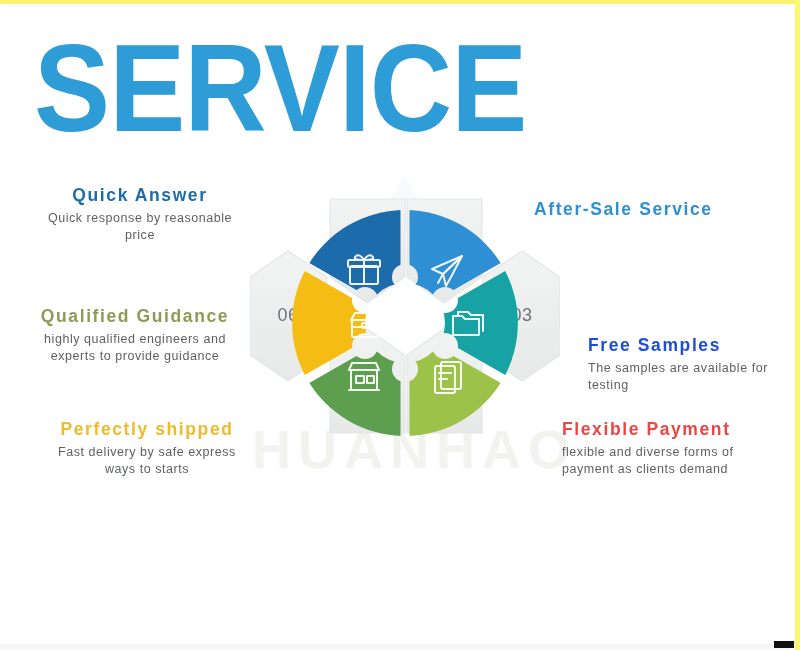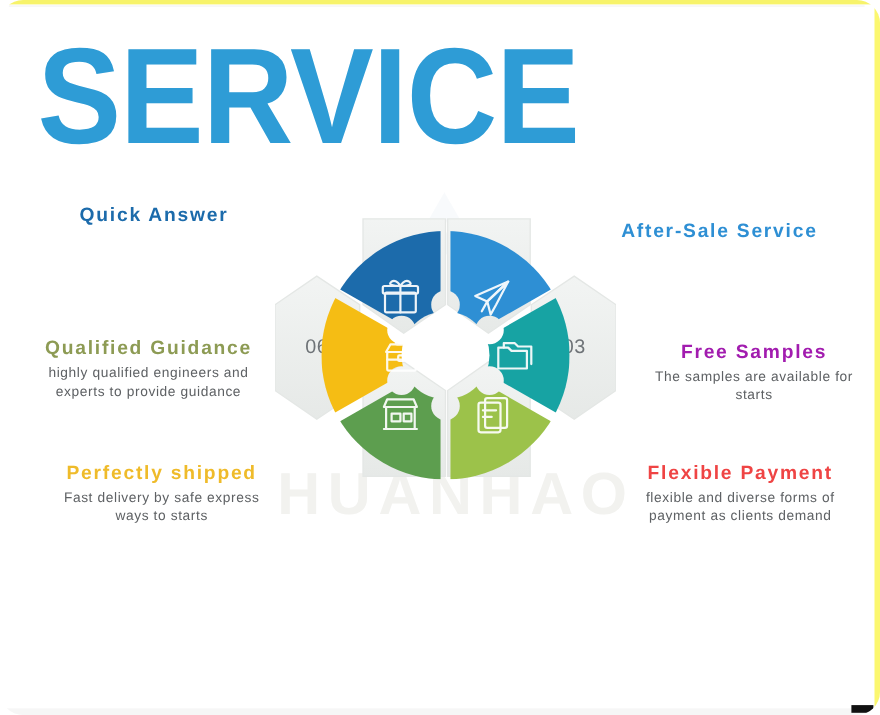--- a/index.html
+++ b/index.html
@@ -9,21 +9,20 @@
     background: #ffffff;
     font-family: "Liberation Sans", sans-serif;
     overflow: hidden;
   }
 
   #canvas {
     position: relative;
     width: 800px; height: 650px;
     background: #ffffff;
     overflow: hidden;
-    border-radius: 21px;
   }
 
   
   .edge-top {
     position: absolute; top: 0; left: 0;
     width: 800px; height: 4px;
     background: #f7f36a;
   }
   .edge-right {
     position: absolute; top: 0; right: 0;
@@ -120,21 +119,21 @@
 
   .block p {
     margin-top: 3px;
     font-size: 12.5px;
     line-height: 17px;
     letter-spacing: 0.55px;
     color: #5e6164;
   }
 
   .block.left  { text-align: center; }
-  .block.right { text-align: center; }
+  .block.right { text-align: left; }
 </style>
 </head>
 <body>
 
 <div id="canvas">
 
   <div class="edge-top"></div>
   <div class="edge-right"></div>
   <div class="edge-inner-line"></div>
   <div class="bottom-shade"></div>
@@ -264,39 +263,40 @@
           <line x1="3" y1="19" x2="29" y2="19"></line>
           <rect x="13" y="15" width="6" height="5" rx="1"></rect>
         </g>
 
       </g>
     </svg>
   </div>
 
   <div class="block left" style="left:40px; top:184px; width:200px;">
     <h3 class="wrap" style="color:#1c6bab;">Quick Answer</h3>
+    <p>Quick response by reasonable price</p>
   </div>
 
   <div class="block left" style="left:48px; top:418px; width:198px;">
     <h3 style="color:#efbb2a;">Perfectly shipped</h3>
     <p>Fast delivery by safe express ways to starts</p>
   </div>
 
   <div class="block left" style="left:24px; top:305px; width:222px;">
     <h3 style="color:#8d9b54;">Qualified Guidance</h3>
     <p>highly qualified engineers and experts to provide guidance</p>
   </div>
 
   <div class="block right" style="left:534px; top:198px; width:240px;">
     <h3 style="color:#2e8fd4;">After-Sale Service</h3>
   </div>
 
   <div class="block right" style="left:588px; top:308px; width:195px;">
-    <h3 style="color:#a21caf;">Free Samples</h3>
-    <p>The samples are available for starts</p>
+    <h3 style="color:#1d4ed8;margin-top:26px;">Free Samples</h3>
+    <p>The samples are available for testing</p>
   </div>
 
   <div class="block right" style="left:562px; top:418px; width:222px;">
     <h3 style="color:#ef4444;">Flexible Payment</h3>
     <p>flexible and diverse forms of payment as clients demand</p>
   </div>
 
 </div>
 
 </body></html>

